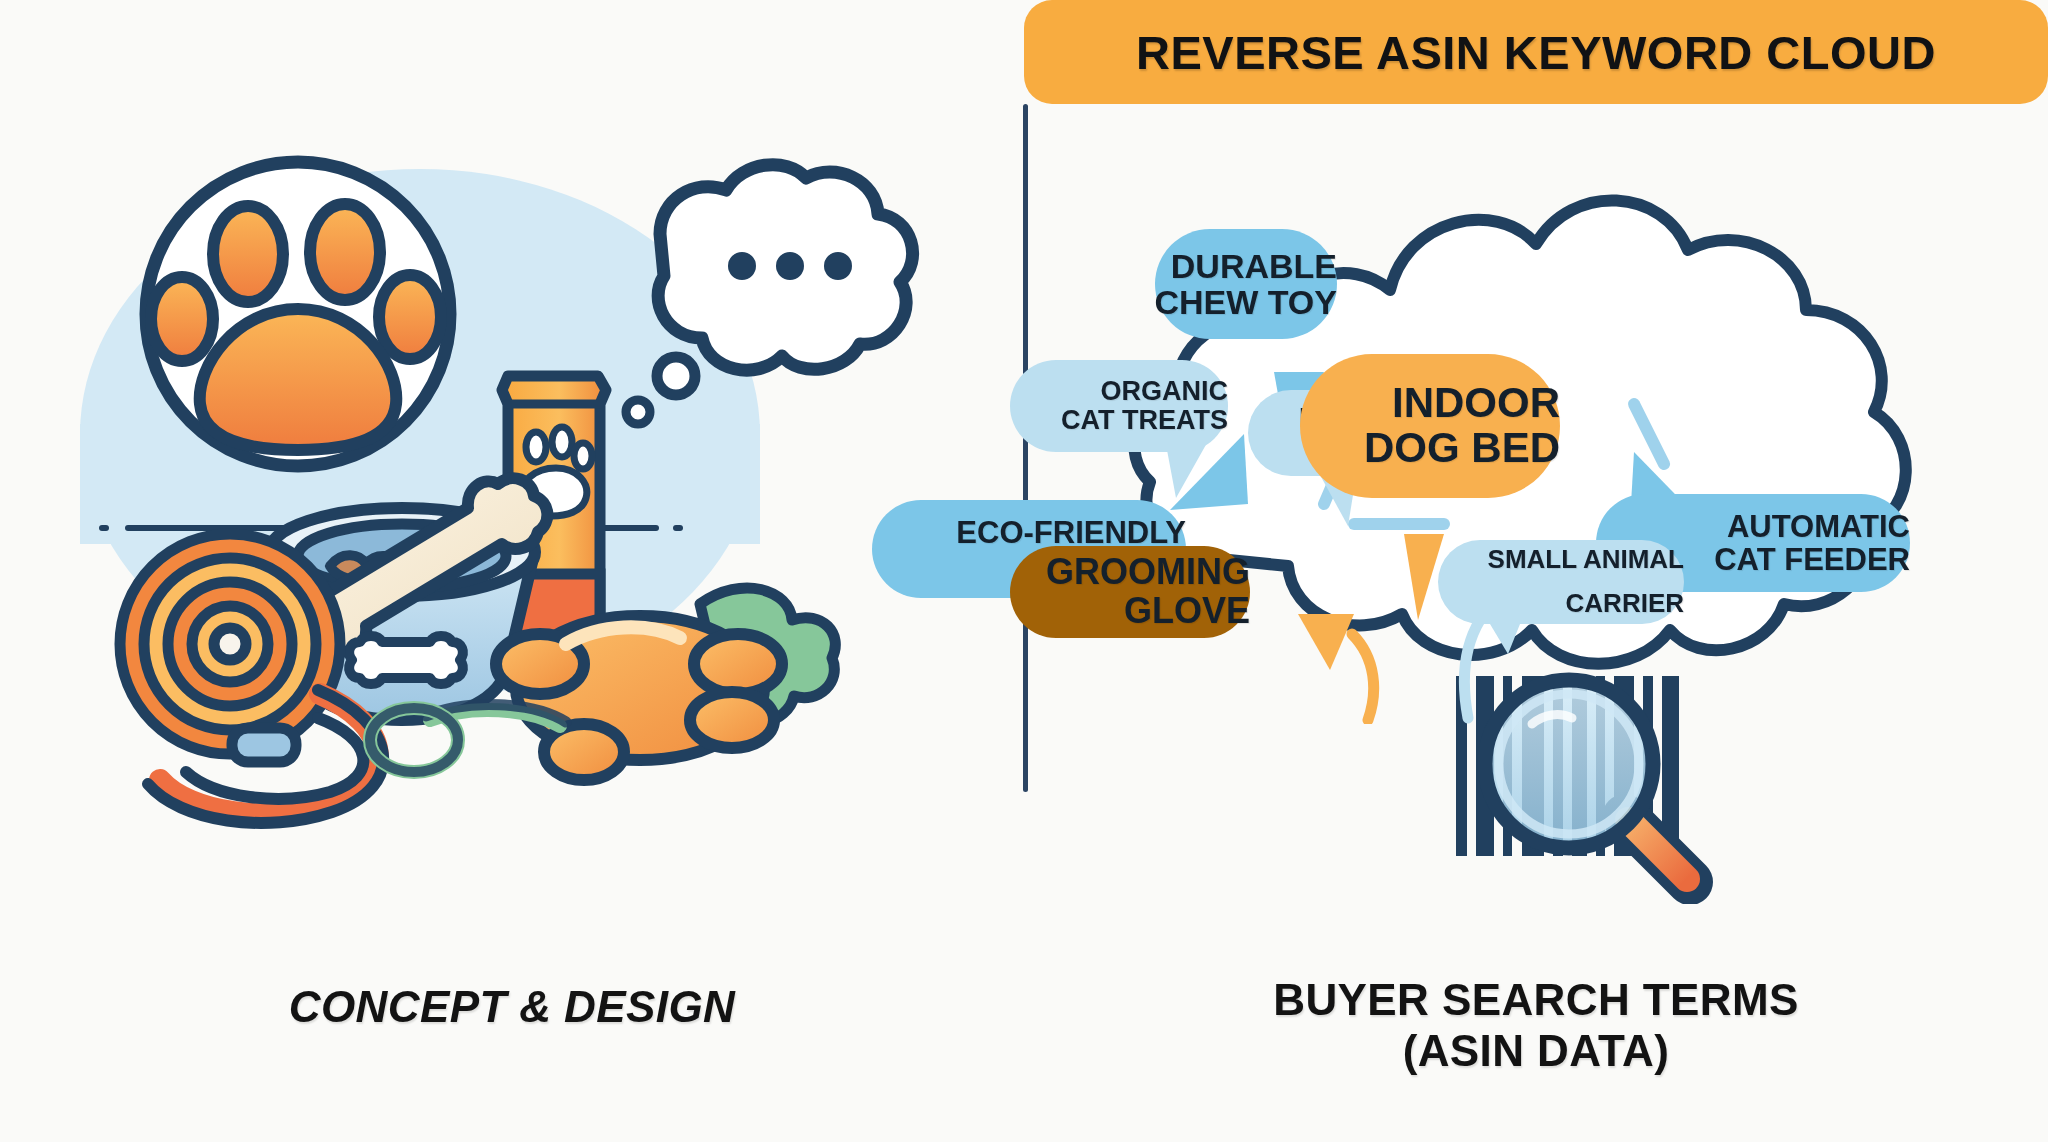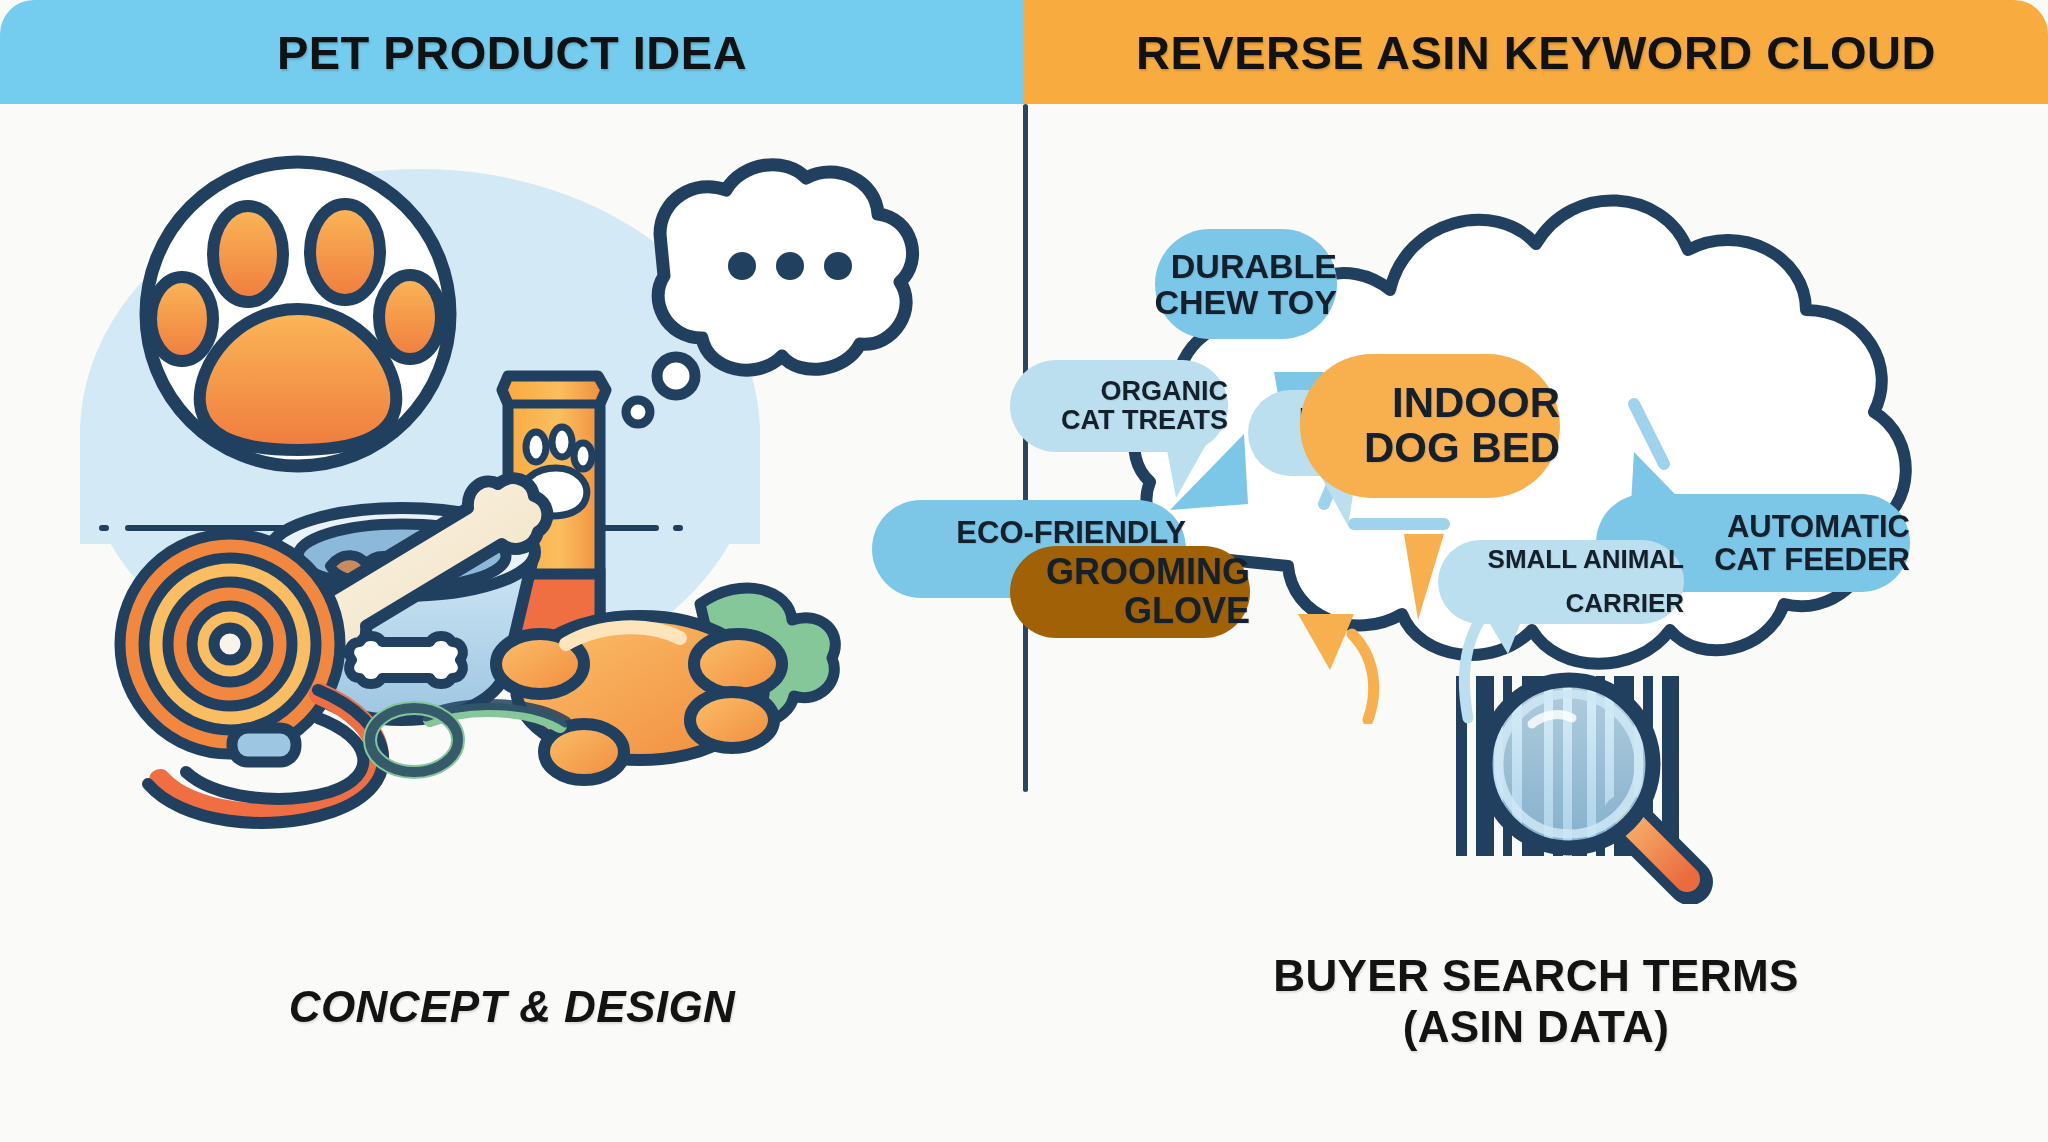--- a/index.html
+++ b/index.html
@@ -27,20 +27,21 @@
     left:0;
     width:1024px;
     background:#74cdee;
     border-top-left-radius:34px;
   }
   #header-right{
     left:1024px;
     width:1024px;
     background:#f8ac40;
     border-top-right-radius:34px;
+    border-radius:28px;
   }
   .header-title{
     font-size:47px;
     font-weight:bold;
     letter-spacing:.5px;
     color:#111214;
     text-shadow:1px 2px 2px rgba(0,0,0,.16);
     white-space:nowrap;
     font-family:"Liberation Sans", sans-serif;
   }
@@ -67,21 +68,21 @@
     width:100%;
     text-align:center;
     font-size:44px;
     font-weight:bold;
     color:#131313;
     letter-spacing:.4px;
     line-height:1.16;
     text-shadow:1px 2px 2px rgba(0,0,0,.12);
   }
   #caption-left{top:877px;font-style:italic;}
-  #caption-right{top:846px;}
+  #caption-right{top:870px;}
 
   
   .illus{position:absolute;left:0;top:0;}
 
   
   .pill{
     position:absolute;
     display:flex;
     flex-direction:column;
     align-items:flex-end;
@@ -97,23 +98,20 @@
   }
   .pill span{display:block;white-space:nowrap;}
 
   .tail{position:absolute;z-index:5;}
 </style>
 </head>
 <body>
 
 <div id="page">
 
-  <div class="header-bar" id="header-left">
-    <div class="header-title">PET PRODUCT IDEA</div>
-  </div>
   <div class="header-bar" id="header-right">
     <div class="header-title">REVERSE ASIN KEYWORD CLOUD</div>
   </div>
 
   <div id="divider"></div>
 
   <div class="panel" id="panel-left">
 
     <svg class="illus" width="1024" height="800" viewBox="0 0 1024 800">
       <defs>

